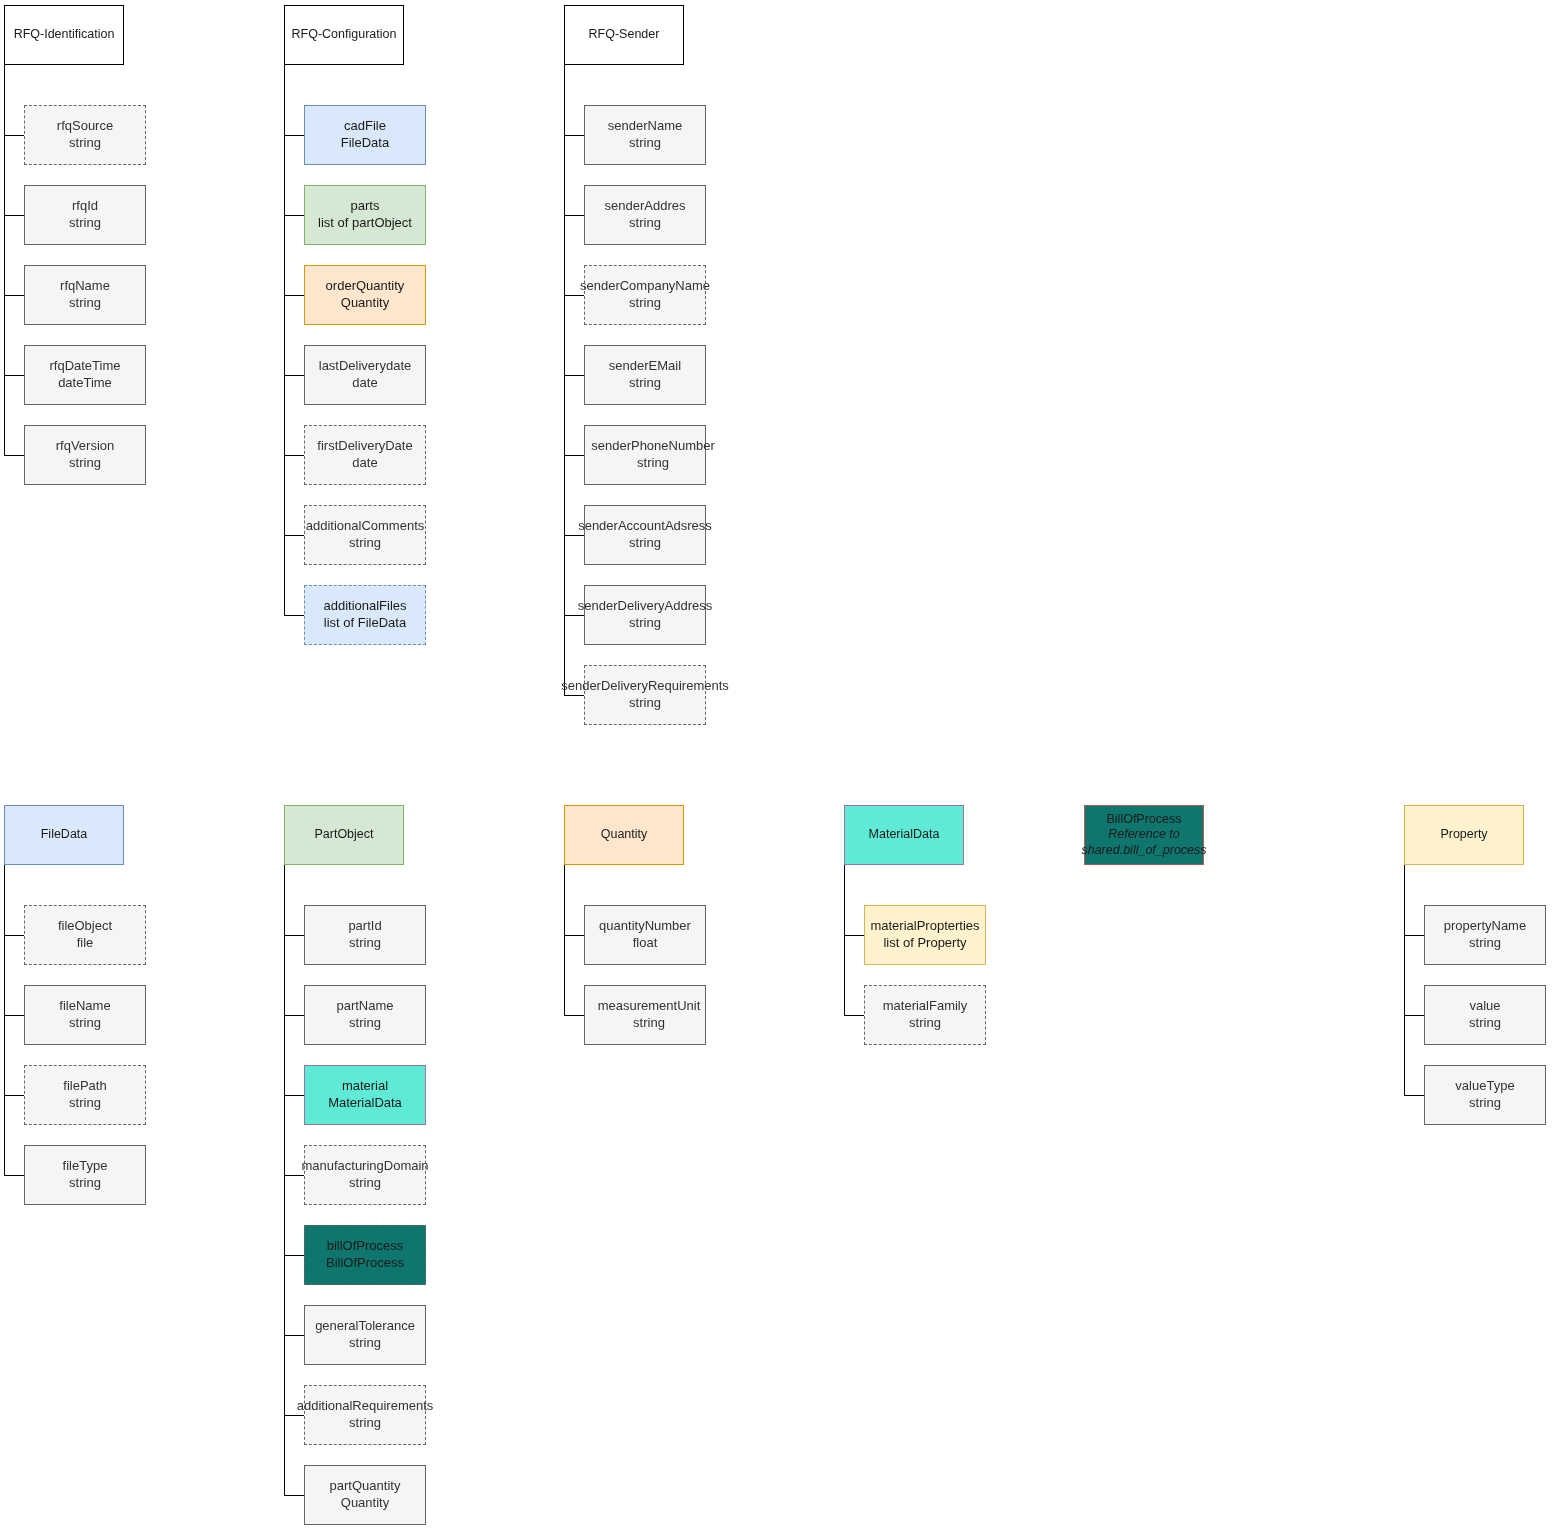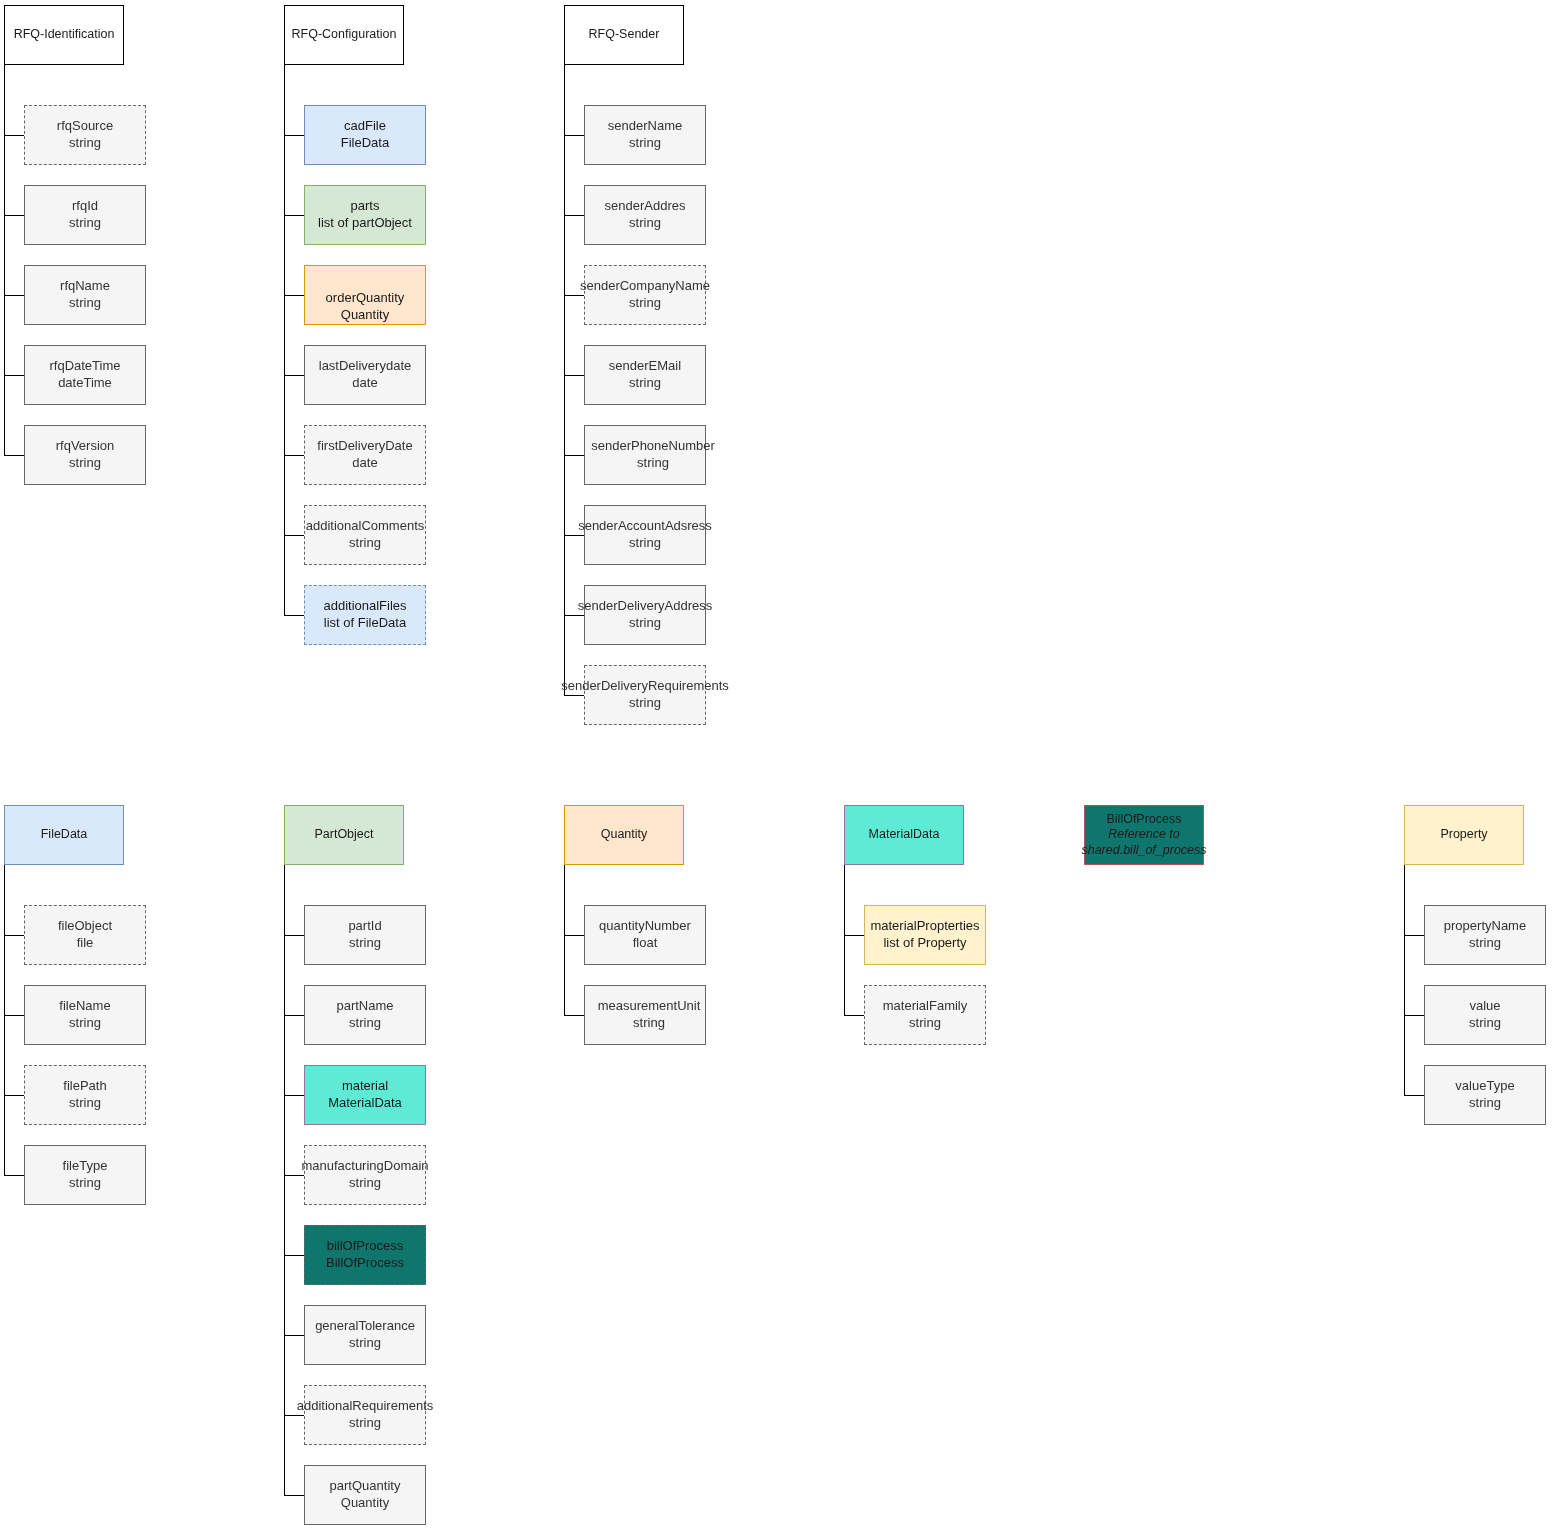--- a/index.html
+++ b/index.html
@@ -135,21 +135,21 @@
       <div class="child c-blue" style="top: 100px;">
         <div class="l1">cadFile</div>
         <div class="l2">FileData</div>
       </div>
       <div class="elbow" style="top: 210px;"></div>
       <div class="child c-green" style="top: 180px;">
         <div class="l1">parts</div>
         <div class="l2">list of partObject</div>
       </div>
       <div class="elbow" style="top: 290px;"></div>
-      <div class="child c-orange" style="top: 260px; justify-content: flex-end;">
+      <div class="child c-orange" style="top: 260px;">
         <div class="l1">orderQuantity</div>
         <div class="l2">Quantity</div>
       </div>
       <div class="elbow" style="top: 370px;"></div>
       <div class="child" style="top: 340px;">
         <div class="l1">lastDeliverydate</div>
         <div class="l2">date</div>
       </div>
       <div class="elbow" style="top: 450px;"></div>
       <div class="child dashed" style="top: 420px;">

